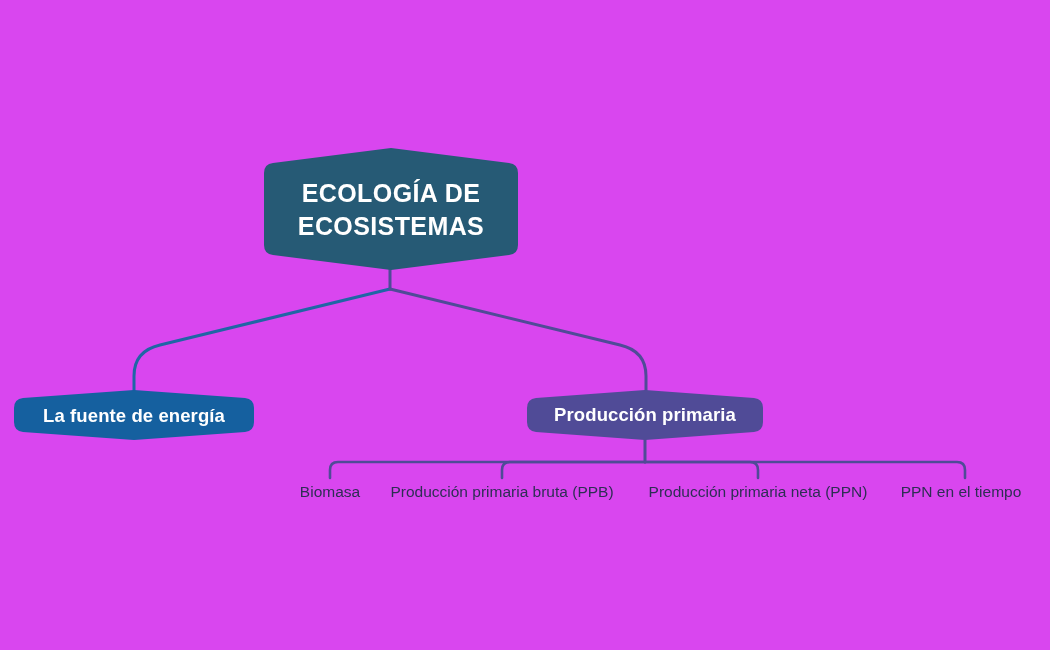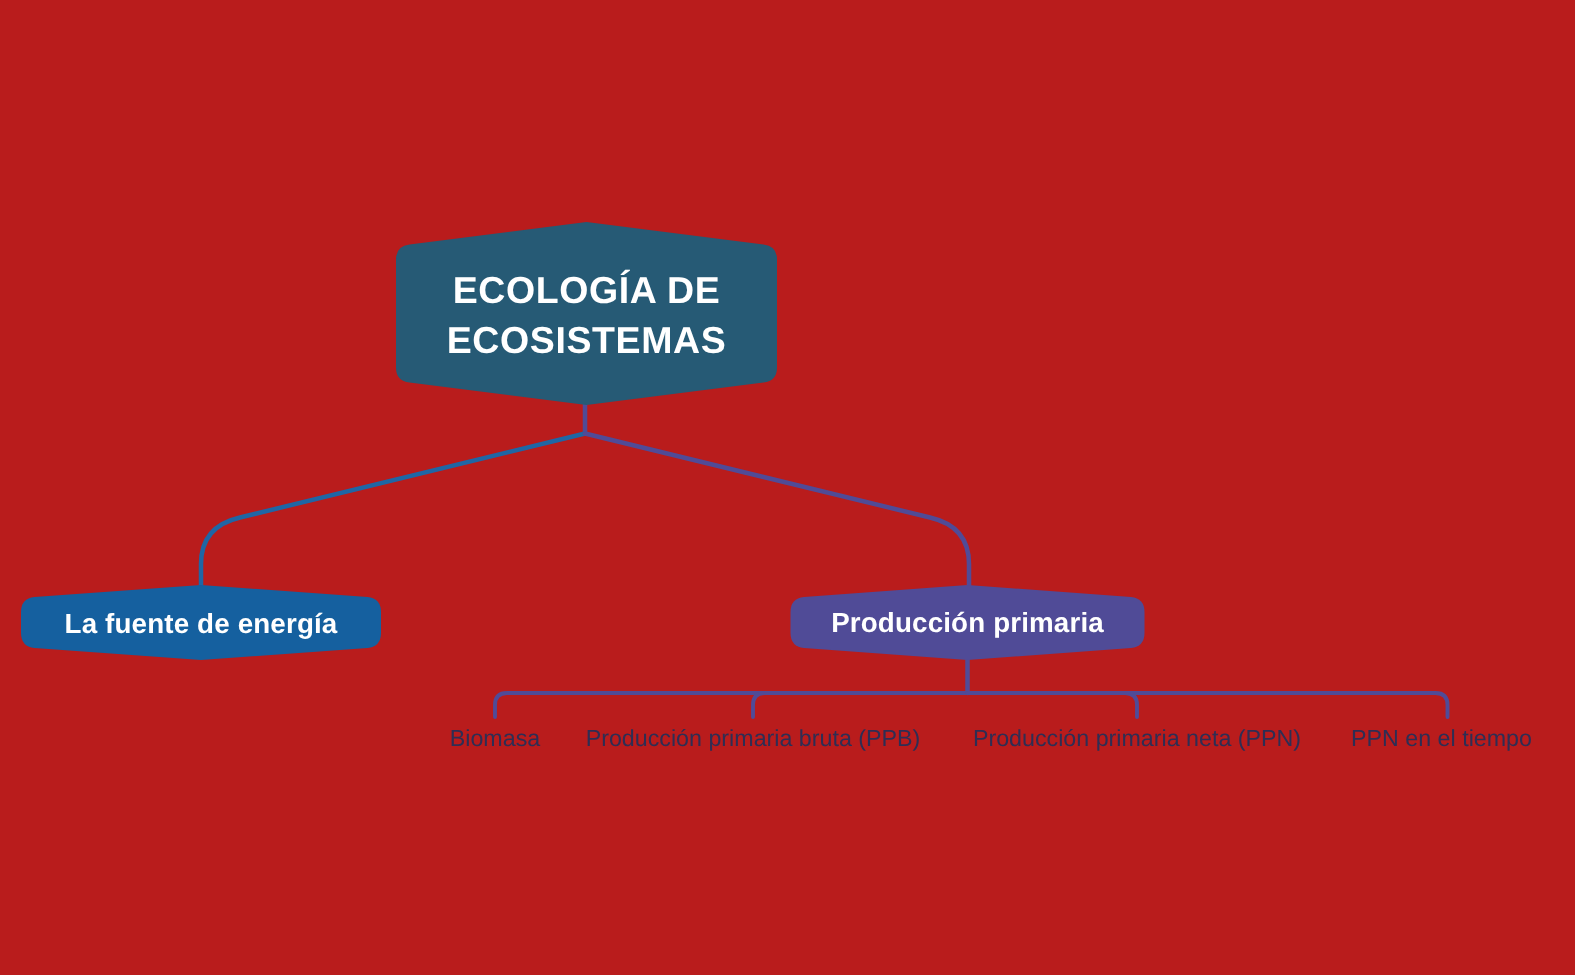--- a/index.html
+++ b/index.html
@@ -10,21 +10,21 @@
   body {
     width: 1050px;
     height: 650px;
     overflow: hidden;
     font-family: "Liberation Sans", sans-serif;
   }
   #mindmap-canvas {
     position: relative;
     width: 1050px;
     height: 650px;
-    background: #b91c1c;
+    background: #d946ef;
   }
   svg.map-svg {
     position: absolute;
     top: 0;
     left: 0;
     width: 1050px;
     height: 650px;
   }
   .node-label {
     fill: #ffffff;

